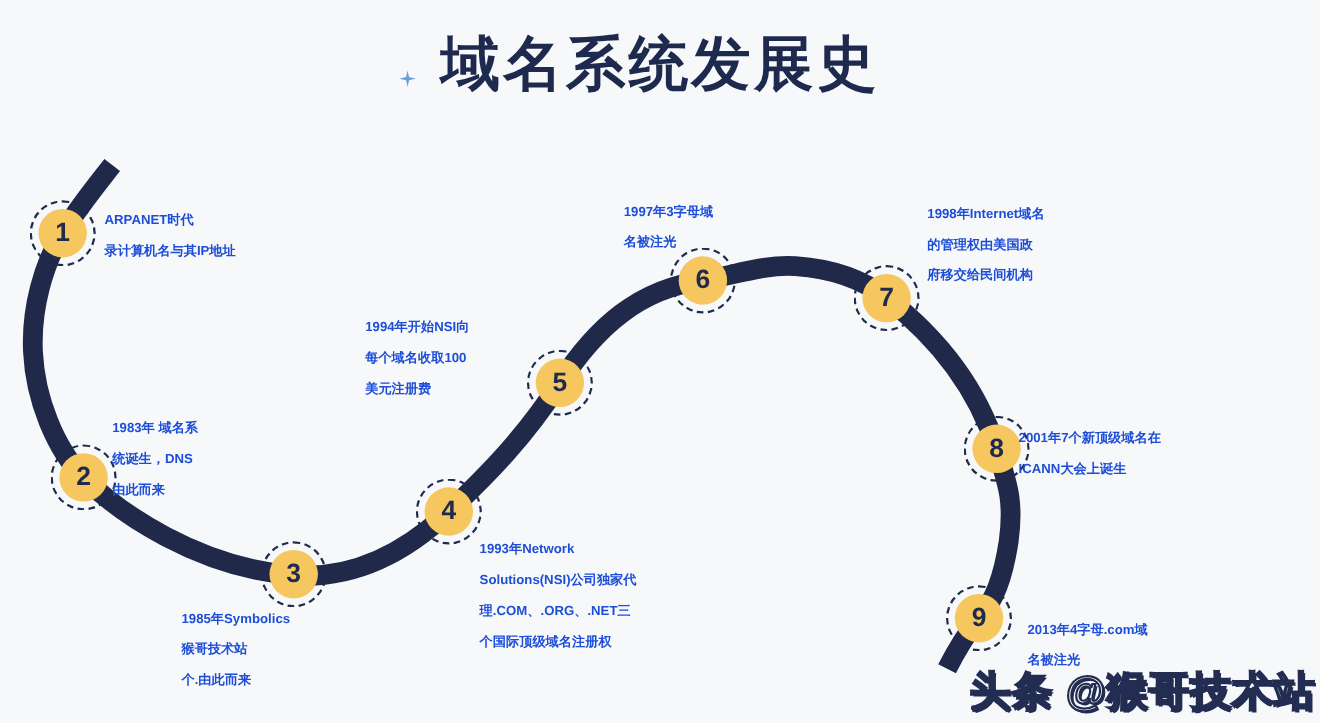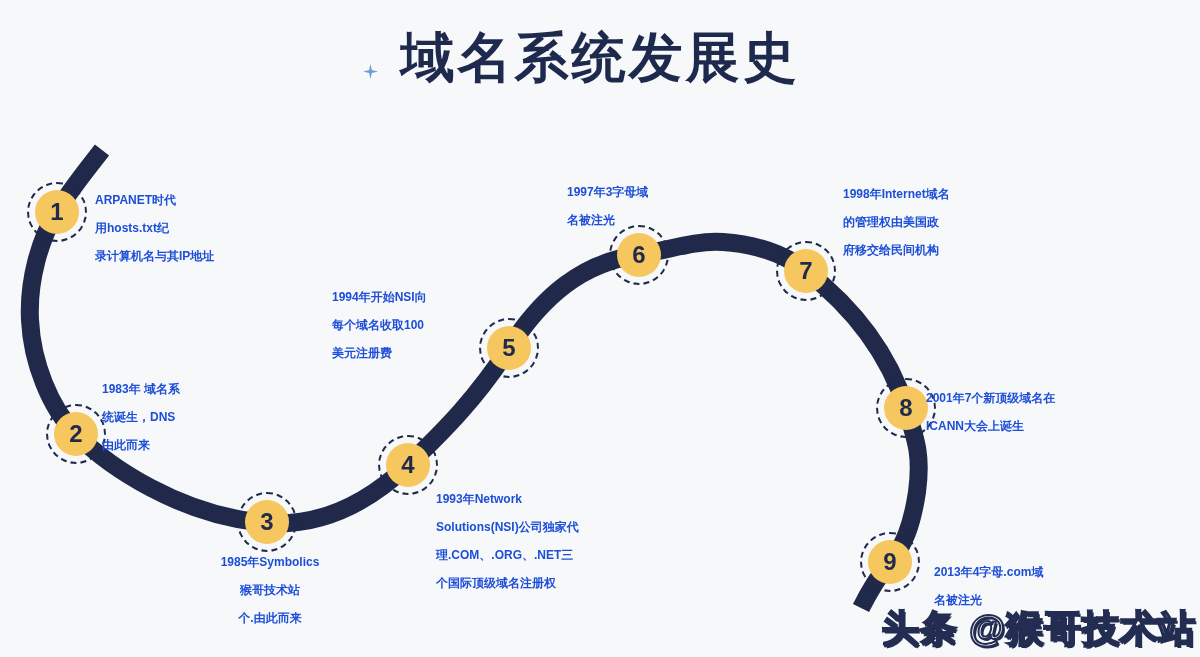--- a/index.html
+++ b/index.html
@@ -54,21 +54,21 @@
   
   .label {
     position:absolute;
     font-weight:700;
     font-size:12px;
     line-height:28px;
     color:#1d4ed8;
     white-space:nowrap;
   }
   .label span { display:block; }
-  .label.center { text-align:center; }
+  .label.center { }
 
   
   .watermark {
     position:absolute;
     top:604px; right:4px;
     font-size:37px;
     font-weight:800;
     letter-spacing:1px;
     color:#ffffff;
     -webkit-text-stroke:2px #232d52;
@@ -136,21 +136,20 @@
       <span class="ring"></span>
       <span class="num">8</span>
     </div>
   <div class="node" style="left:890px;top:562px">
       <span class="ring"></span>
       <span class="num">9</span>
     </div>
 
   <div class="label" style="left:95px;top:186px">
     <span>ARPANET时代</span>
-    <span>用hosts.txt纪</span>
     <span>录计算机名与其IP地址</span>
   </div>
 
   <div class="label" style="left:102px;top:375px">
     <span>1983年 域名系</span>
     <span>统诞生，DNS</span>
     <span>由此而来</span>
   </div>
 
   <div class="label center" style="left:165px;top:548px;width:210px">

